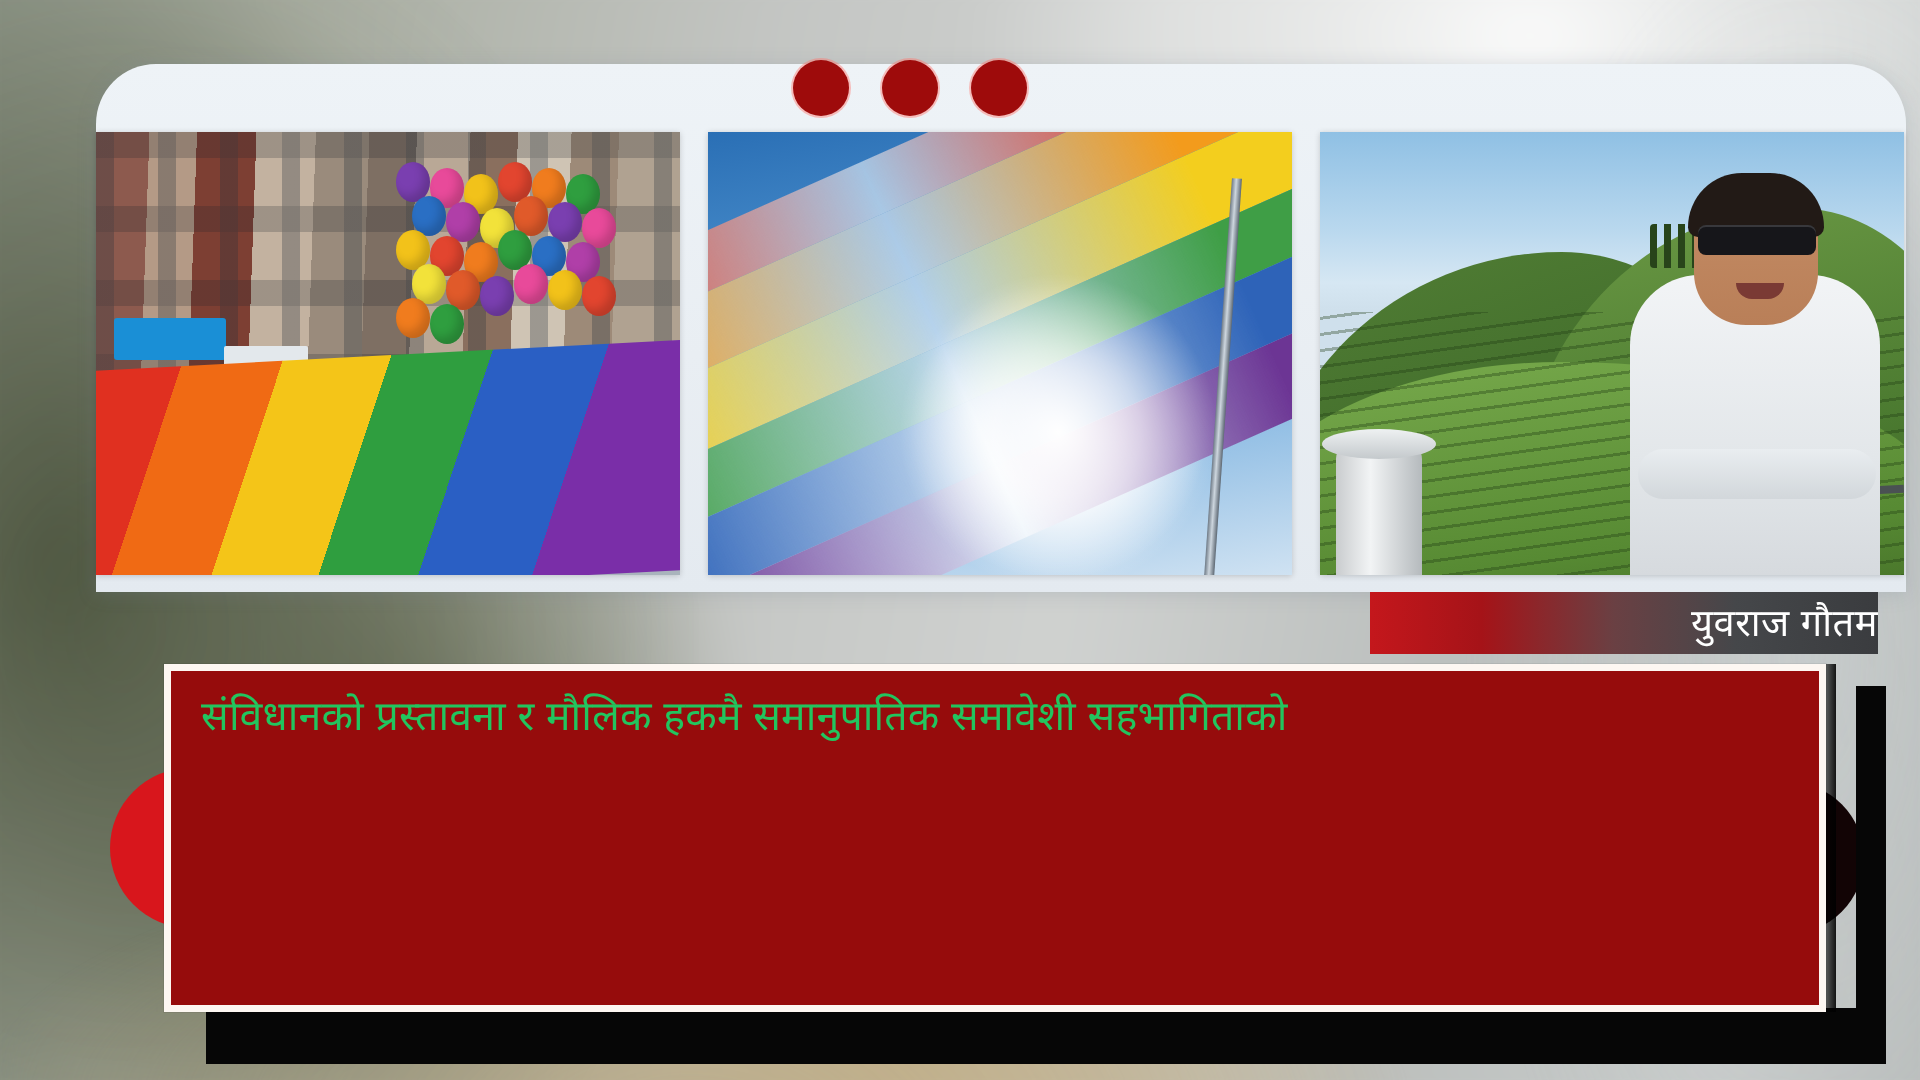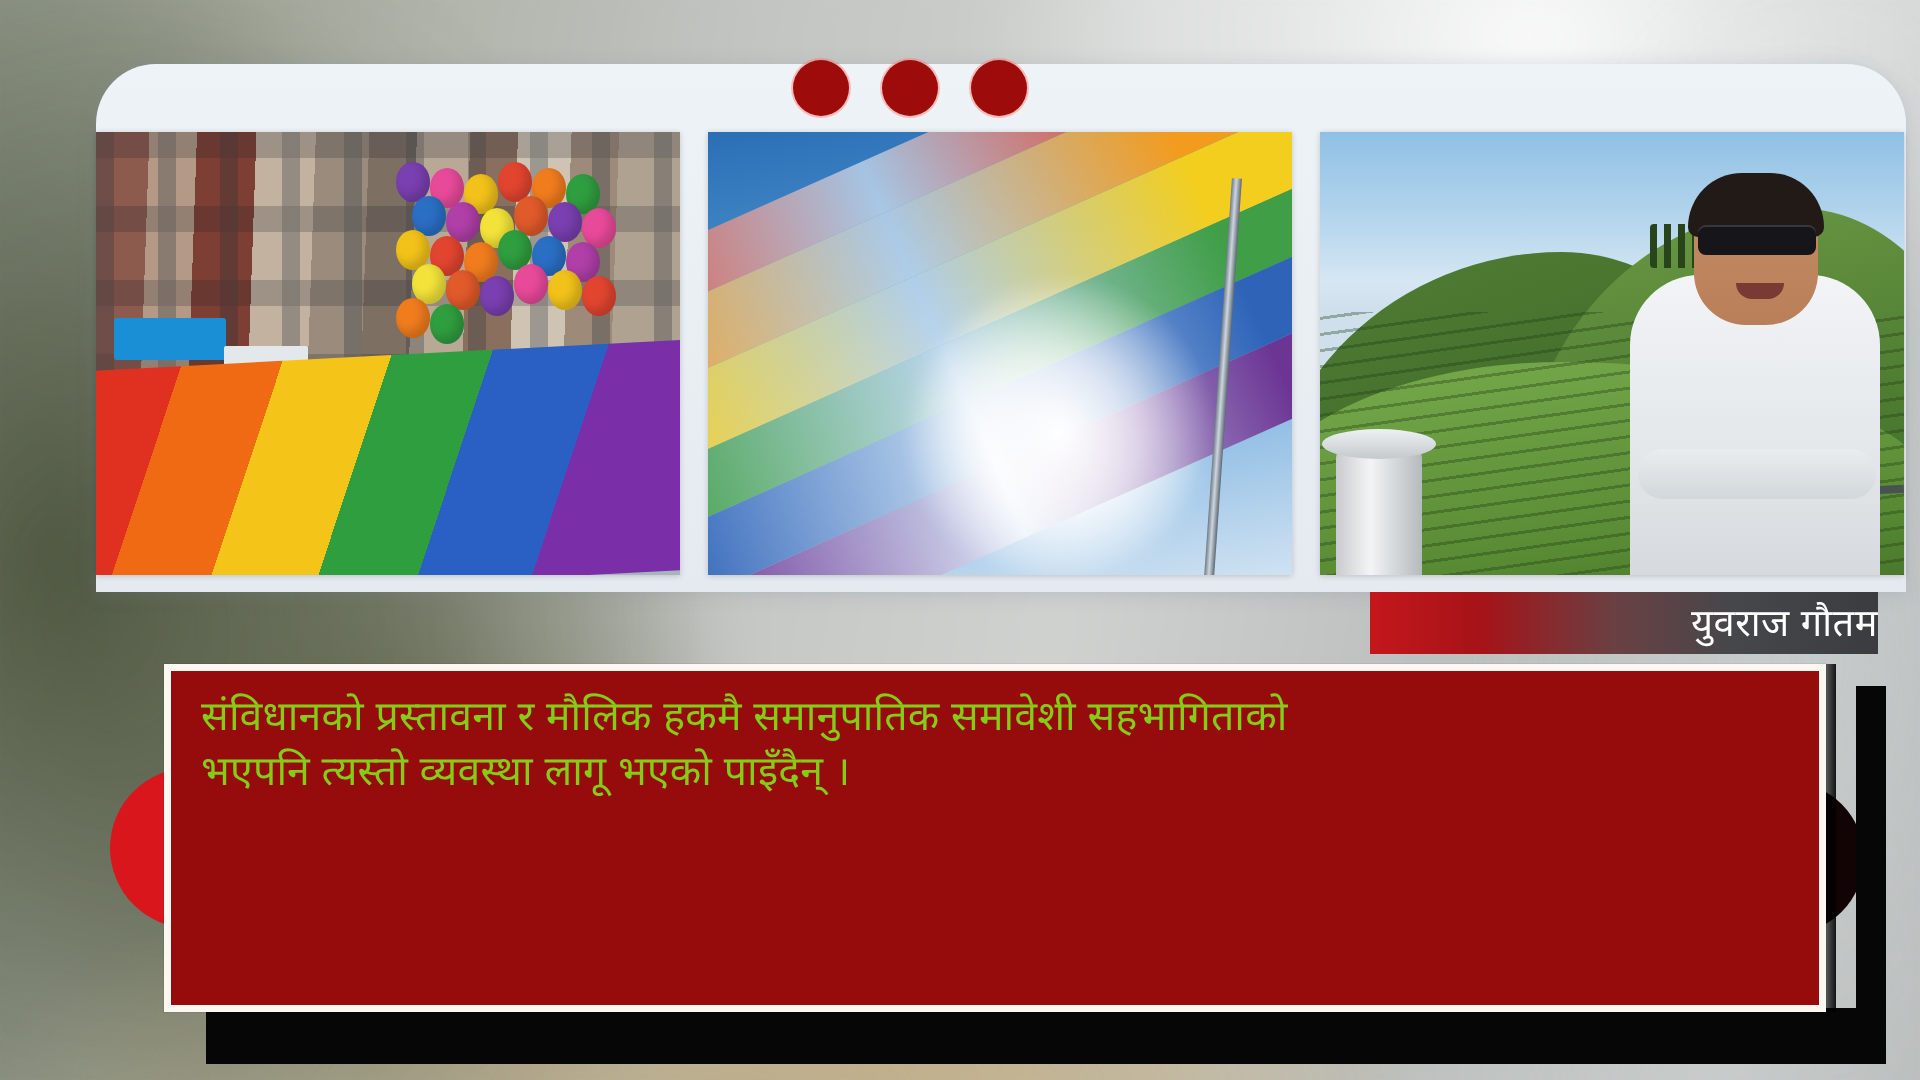--- a/index.html
+++ b/index.html
@@ -229,21 +229,21 @@
   .quote-box {
     position:absolute; left:164px; top:664px; width:1662px; height:348px;
     background:#fdf7f2; padding:7px;
     box-shadow:0 0 0 1px rgba(0,0,0,.06);
   }
   .quote-inner {
     width:100%; height:100%; background:#960c0c;
     padding:18px 30px 14px 30px;
   }
   .quote-line {
-    color:#84cc16;
+    color:#22c55e;
     font-family:"Liberation Sans", sans-serif;
     font-size:41px;
     line-height:1.35;
     white-space:nowrap;
     letter-spacing:.2px;
   }
 
   
   .quote-edge {
     position:absolute; left:1826px; top:664px; width:10px; height:348px;
@@ -350,16 +350,15 @@
 </div>
 
 <div class="decor-circle"></div>
 <div class="decor-pill"></div>
 <div class="shadow-bar"></div>
 <div class="shadow-bar2"></div>
 
 <div class="quote-box">
   <div class="quote-inner">
     <div class="quote-line">संविधानको प्रस्तावना र मौलिक हकमै समानुपातिक समावेशी सहभागिताको</div>
-    <div class="quote-line">भएपनि त्यस्तो व्यवस्था लागू भएको पाइँदैन् ।</div>
   </div>
 </div>
 <div class="quote-edge"></div>
 
 </body></html>

